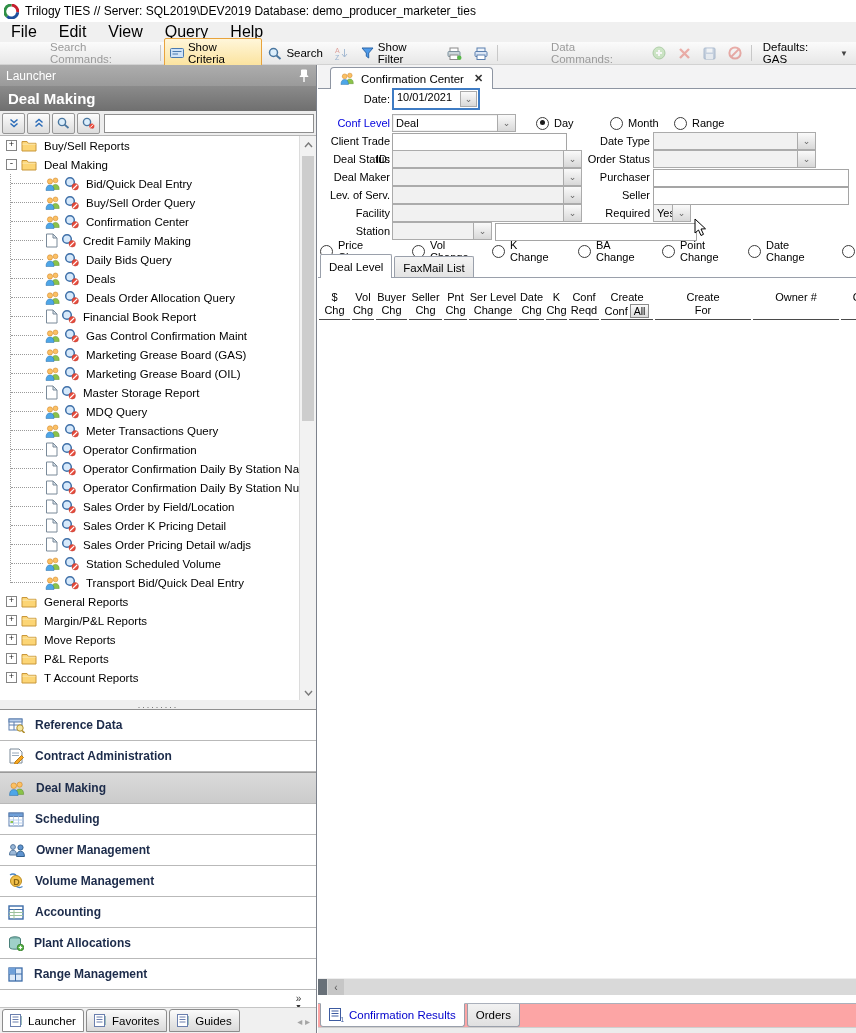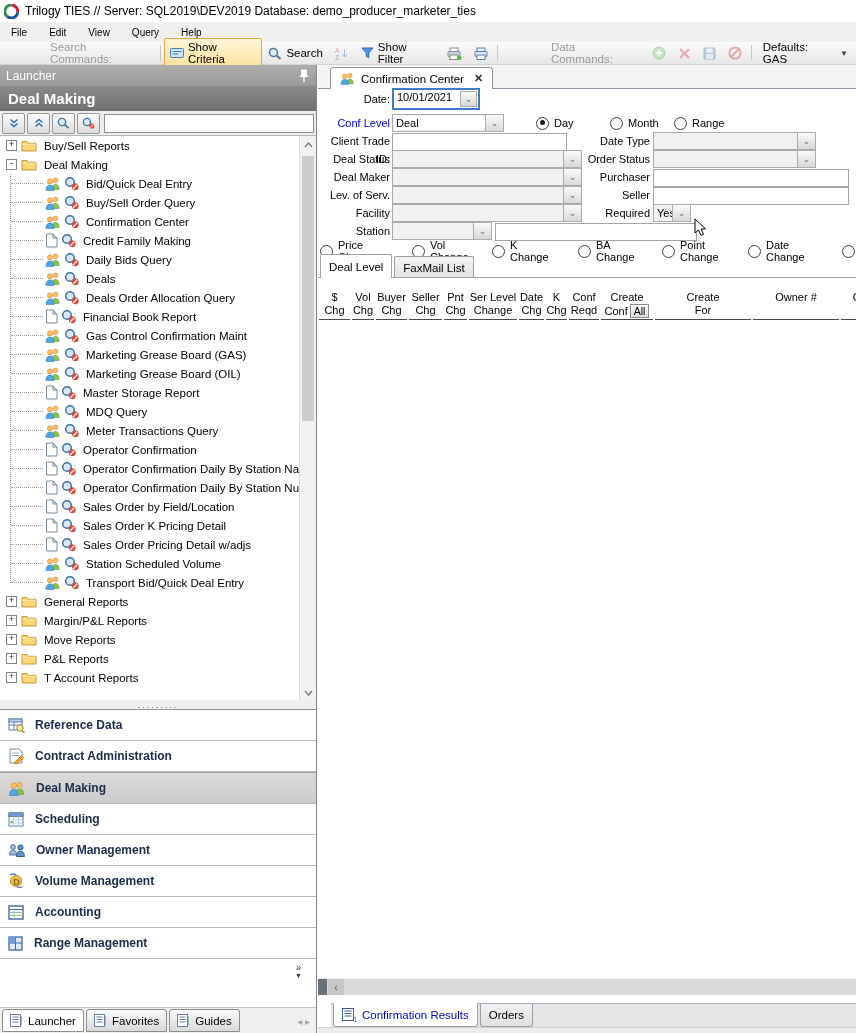--- a/index.html
+++ b/index.html
@@ -1,21 +1,21 @@
 <!DOCTYPE html>
 <html><head>
 <meta charset="utf-8">
 <style>
   html,body{margin:0;padding:0;width:856px;height:1033px;overflow:hidden;
     font-family:"Liberation Sans",sans-serif;font-size:11px;color:#000;background:#fff;}
   #screen{position:relative;width:856px;height:1033px;background:#fff;overflow:hidden;}
   svg{display:block}
   
   .titlebar{position:absolute;left:0;top:0;right:0;height:22px;background:#fff;display:flex;align-items:center;gap:6px;padding-left:4px;font-size:12px;}
-  .menubar{position:absolute;left:0;top:22px;right:0;height:20px;background:#f0f0f0;display:flex;align-items:center;font-size:10px;}
+  .menubar{position:absolute;left:0;top:22px;right:0;height:20px;background:#f0f0f0;display:flex;align-items:center;font-size:16px;}
   .menu-item{padding:2px 11px;cursor:default;}
   .toolbar{position:absolute;left:0;top:42px;right:0;height:22px;background:linear-gradient(#fbfbfb,#e7e7e7);border-bottom:1px solid #d2d2d2;display:flex;align-items:center;font-size:11.5px;}
   .tb-label{color:#9a9a9a;padding:0 6px;margin-left:44px;}
   .tb-sep{width:1px;height:16px;background:#c8c8c8;margin:0 3px;}
   .tb-btn{display:flex;align-items:center;gap:4px;padding:2px 5px;border:1px solid transparent;border-radius:2px;}
   .tb-btn.hl{background:linear-gradient(#fff6da,#fbe29b);border-color:#e8a33d;}
   .grayed{opacity:.45;}
   .tb-defaults{display:flex;align-items:center;gap:5px;padding:0 8px;}
   .dd-arrow{font-size:8px;color:#444;}
   
@@ -72,21 +72,21 @@
   .view-tabs:after{content:"";position:absolute;left:0;right:0;bottom:0;border-bottom:1px solid #9aa0ab;}
   .vtab{height:21px;display:flex;align-items:center;padding:0 8px;border:1px solid #9aa0ab;border-bottom:none;border-radius:2px 2px 0 0;background:linear-gradient(#f4f4f4,#e2e2e2);font-size:11.5px;position:relative;}
   .vtab.active{background:#fff;z-index:2;height:23px;}
   .grid-header{position:absolute;left:1px;top:225px;right:0;height:30px;display:flex;overflow:hidden;}
   .gcol{flex:none;margin-right:2px;border-bottom:1px solid #4a4a4a;text-align:center;font-size:11px;line-height:13px;padding-top:1px;box-sizing:border-box;}
   .gcol .l2wrap{display:flex;align-items:center;justify-content:center;gap:2px;}
   .all-btn{display:inline-block;border:1px solid #8a8a8a;background:linear-gradient(#fbfbfb,#dcdcdc);padding:0 3px;font-size:10.5px;line-height:12px;}
   .hscroll{position:absolute;left:0;right:0;top:913px;height:16px;background:#d9d9d9;border-top:1px solid #eee;}
   .hs-thumb{position:absolute;left:0;top:0;bottom:0;width:9px;background:#687078;}
   .hs-btn{position:absolute;left:10px;top:0;bottom:0;width:16px;background:#c6c6c6;color:#555;display:flex;align-items:center;justify-content:center;font-size:10px;}
-  .result-tabs{position:absolute;left:0;right:0;top:938px;height:25px;border-top:1px solid #aab0bb;display:flex;align-items:flex-start;gap:2px;padding:0 2px;background:#e5e5e5;margin-left:13px;}
+  .result-tabs{position:absolute;left:0;right:0;top:938px;height:25px;border-top:1px solid #aab0bb;display:flex;align-items:flex-start;gap:2px;padding:0 2px;background:#fca5a5;}
   .rtab{height:22px;display:flex;align-items:center;gap:5px;padding:0 8px;border:1px solid #9aa0ab;border-top:none;border-radius:0 0 3px 3px;background:linear-gradient(#f2f2f2,#e0e0e0);font-size:11.5px;}
   .rtab.active{background:#fff;margin-top:-1px;border-top:1px solid #fff;color:#0000cc;}
   .bottom-strip{position:absolute;left:0;right:0;bottom:0;height:5px;background:#ececec;border-top:1px solid #cfcfcf;}
   .cursor{position:absolute;z-index:99;}
 </style>
 </head>
 <body>
 
 <div id="screen">
 
@@ -826,20 +826,31 @@
               <line x1="1" y1="4.5" x2="15" y2="4.5" stroke="#3c6ca8"></line>
               <line x1="1" y1="7.5" x2="15" y2="7.5" stroke="#9cc29c"></line>
               <line x1="1" y1="10.5" x2="15" y2="10.5" stroke="#9cc29c"></line>
               <line x1="6" y1="4.5" x2="6" y2="14" stroke="#9cc29c"></line>
             </svg>
           </span>
           <span class="nav-label">Accounting</span>
         </div>
         <div class="nav-item">
           <span class="ic">
+            <svg width="16" height="16">
+              <ellipse cx="7" cy="4" rx="5.5" ry="2.2" fill="#7fb8b0" stroke="#4a807a"></ellipse>
+              <path d="M1.5 4 v8 q0 2.2 5.5 2.2 q5.5 0 5.5 -2.2 v-8" fill="#9fd0c8" stroke="#4a807a"></path>
+              <circle cx="12.5" cy="12.5" r="3.2" fill="#57b847" stroke="#3b8230"></circle>
+              <path d="M12.5 10.8 v3.4 M10.8 12.5 h3.4" stroke="#fff" stroke-width="1.2"></path>
+            </svg>
+          </span>
+          <span class="nav-label">Plant Allocations</span>
+        </div>
+        <div class="nav-item">
+          <span class="ic">
             <svg width="16" height="15">
               <rect x="1" y="1" width="13" height="13" fill="#dbe8f8" stroke="#3c6ca8" stroke-width="1.3"></rect>
               <line x1="1" y1="7" x2="14" y2="7" stroke="#3c6ca8"></line>
               <line x1="7.5" y1="1" x2="7.5" y2="14" stroke="#3c6ca8"></line>
               <rect x="1" y="1" width="6.5" height="6" fill="#6f9fd8"></rect>
             </svg>
           </span>
           <span class="nav-label">Range Management</span>
         </div>
         <div class="nav-empty">
@@ -903,21 +914,21 @@
       </div>
     </div>
 
     <span class="flabel" style="left:2px;top:25px;width:70px">Date:</span>
     <div class="datefield" style="left:74px;top:23px;width:84px">
       <input value="10/01/2021" style="">
       <span class="dd">⌄</span>
     </div>
 
     <span class="flabel link" style="left:2px;top:49px;width:70px">Conf Level</span>
-    <div class="combo" style="left:74px;top:49px;width:112px">
+    <div class="combo" style="left:74px;top:49px;width:124px">
       <span class="cval" style="background:#fff;left:1px;top:1px;bottom:1px;right:17px;padding-left:2px">Deal</span>
       <span class="dd">⌄</span>
     </div>
     <span class="radio" style="left:218px;top:49px">
         <span class="rdot on"></span>
         <span>Day</span>
       </span>
     <span class="radio" style="left:292px;top:49px">
         <span class="rdot"></span>
         <span>Month</span>

